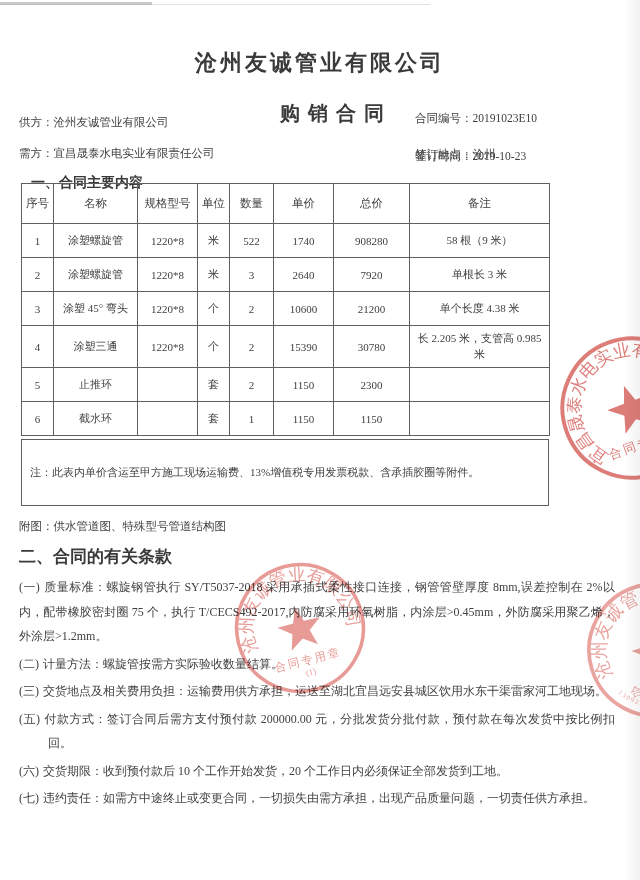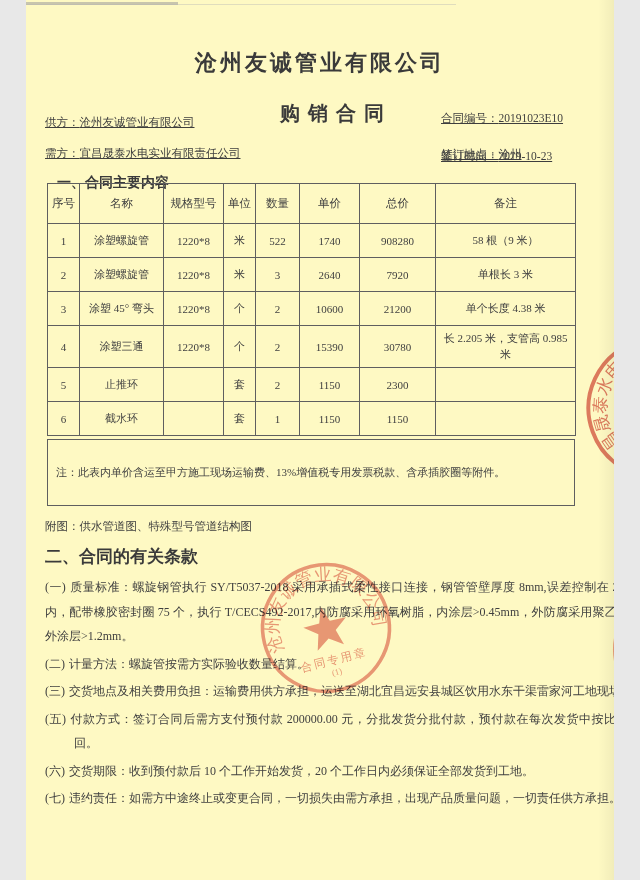--- a/index.html
+++ b/index.html
@@ -1,33 +1,33 @@
 <!DOCTYPE html>
 <html><head>
 <meta charset="utf-8">
 <style>
   html,body{margin:0;padding:0;background:#e8e8e8;}
   .page{
-    position:relative; width:588px; height:880px; margin:0 auto;
-    background:#fef9c3; overflow:hidden;
+    position:relative; width:640px; height:880px; margin:0 auto;
+    background:#ffffff; overflow:hidden;
     font-family:"Liberation Serif","DejaVu Serif",serif;
     color:#3e3e3e;
   }
   .scan-line-1{position:absolute;left:0;top:2px;width:152px;height:3px;background:#9a9a9a;opacity:.55;}
   .scan-line-2{position:absolute;left:0;top:4px;width:430px;height:1px;background:#b5b5b5;opacity:.4;}
   .edge-right{position:absolute;right:0;top:0;width:16px;height:100%;
     background:linear-gradient(to right,rgba(0,0,0,0),rgba(0,0,0,0.05));pointer-events:none;}
 
   .title-company{position:absolute;top:48px;left:0;width:100%;margin:0;text-align:center;
     font-size:22px;font-weight:600;letter-spacing:3px;color:#3a3a3a;}
   .title-doc{position:absolute;top:84px;left:0;width:100%;margin:16px;text-align:center;
     font-size:20px;font-weight:600;letter-spacing:8px;color:#3a3a3a;}
 
   .info{position:absolute;top:108px;left:0;width:100%;font-size:11.5px;}
-  .info p{margin:0;position:absolute;white-space:nowrap;text-decoration:underline;}
+  .info p{margin:0;position:absolute;white-space:nowrap;}
   .supplier-line{left:19px;top:7px;}
   .buyer-line{left:19px;top:38px;}
   .contract-no-line{left:415px;top:3px;}
   .sign-place-line{left:415px;top:39px;}
   .sign-date-line{left:415px;top:41px;}
 
   .heading-1{position:absolute;top:162px;left:19px;margin:12px;font-size:14px;font-weight:bold;color:#3a3a3a;font-family:Liberation Serif, serif;}
 
   .content{position:absolute;top:183px;left:19px;width:602px;}
 

